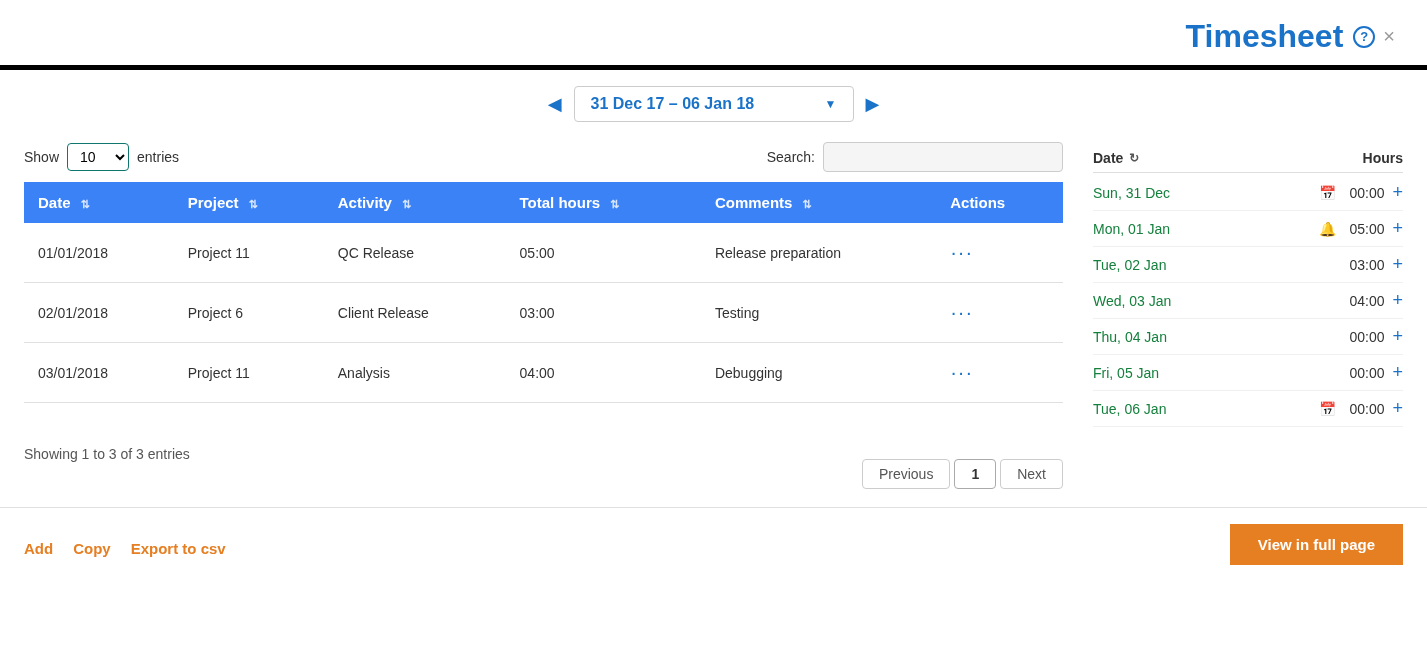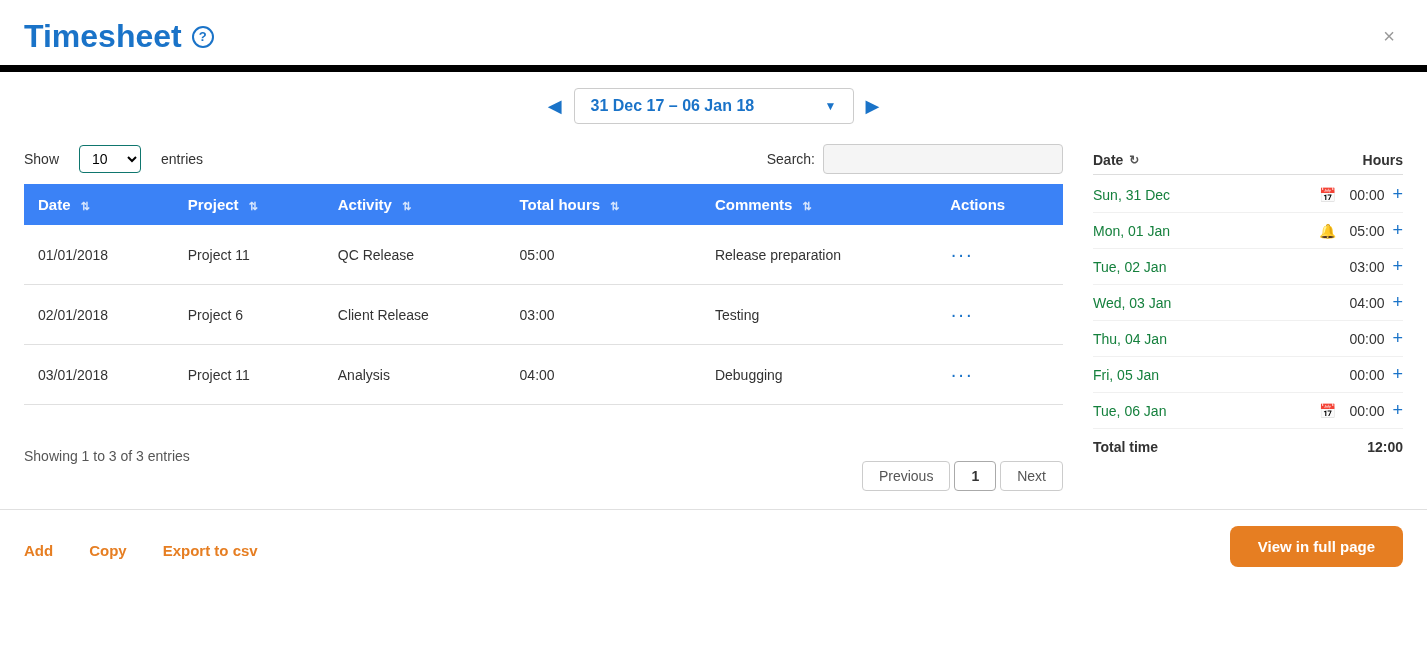--- a/index.html
+++ b/index.html
@@ -10,23 +10,23 @@
       background: #fff;
       width: 1427px;
       min-height: 654px;
       position: relative;
     }
 
     
     .header {
       display: flex;
       align-items: center;
-      justify-content: space-between;
+      justify-content: flex-end;
       padding: 18px 24px 10px 24px;
-      border-bottom: 7px solid #000000;
+      border-bottom: 5px solid #000000;
     }
     .header-left {
       display: flex;
       align-items: center;
       gap: 10px;
     }
     .title {
       font-size: 32px;
       font-weight: bold;
       color: #1a73c8;
@@ -102,21 +102,21 @@
     
     .controls-row {
       display: flex;
       align-items: center;
       justify-content: space-between;
       padding: 10px 0 10px 0;
     }
     .show-entries {
       display: flex;
       align-items: center;
-      gap: 20px;
+      gap: 8px;
       color: #333;
       font-size: 14px;
     }
     .show-entries select {
       border: 1px solid #0f766e;
       border-radius: 4px;
       padding: 4px 8px;
       font-size: 14px;
       background: #fff;
       cursor: pointer;
@@ -309,37 +309,37 @@
       display: flex;
       align-items: center;
       justify-content: space-between;
       padding: 16px 24px;
       border-top: 1px solid #e0e0e0;
       margin-top: 10px;
     }
     .footer-left {
       display: flex;
       align-items: center;
-      gap: 36px;
+      gap: 20px;
       margin-top: 8px;
     }
     .footer-btn {
       background: none;
       border: none;
       cursor: pointer;
       font-size: 15px;
       color: #e67e22;
       font-weight: 600;
       padding: 0;
     }
     .view-full-btn {
       background: #e67e22;
       color: #fff;
       border: none;
-      border-radius: 8px;
+      border-radius: 0;
       padding: 12px 28px;
       font-size: 15px;
       font-weight: 600;
       cursor: pointer;
     }
   </style>
 </head>
 <body>
 
 <div class="header">
@@ -494,24 +494,20 @@
     </div>
         <div class="consol-row">
       <span class="consol-date">Tue, 06 Jan</span>
       <div class="consol-right">
         <span class="consol-icon">📅</span>
         <span class="consol-time">00:00</span>
         <span class="consol-plus">+</span>
       </div>
     </div>
       </div>
-    <div class="consol-total-row">
-      <span>Total time</span>
-      <span>12:00</span>
-    </div>
   </div>
 
 </div>
 
 <div class="footer">
   <div class="footer-left">
     <button class="footer-btn">Add</button>
     <button class="footer-btn">Copy</button>
     <button class="footer-btn">Export to csv</button>
   </div>

